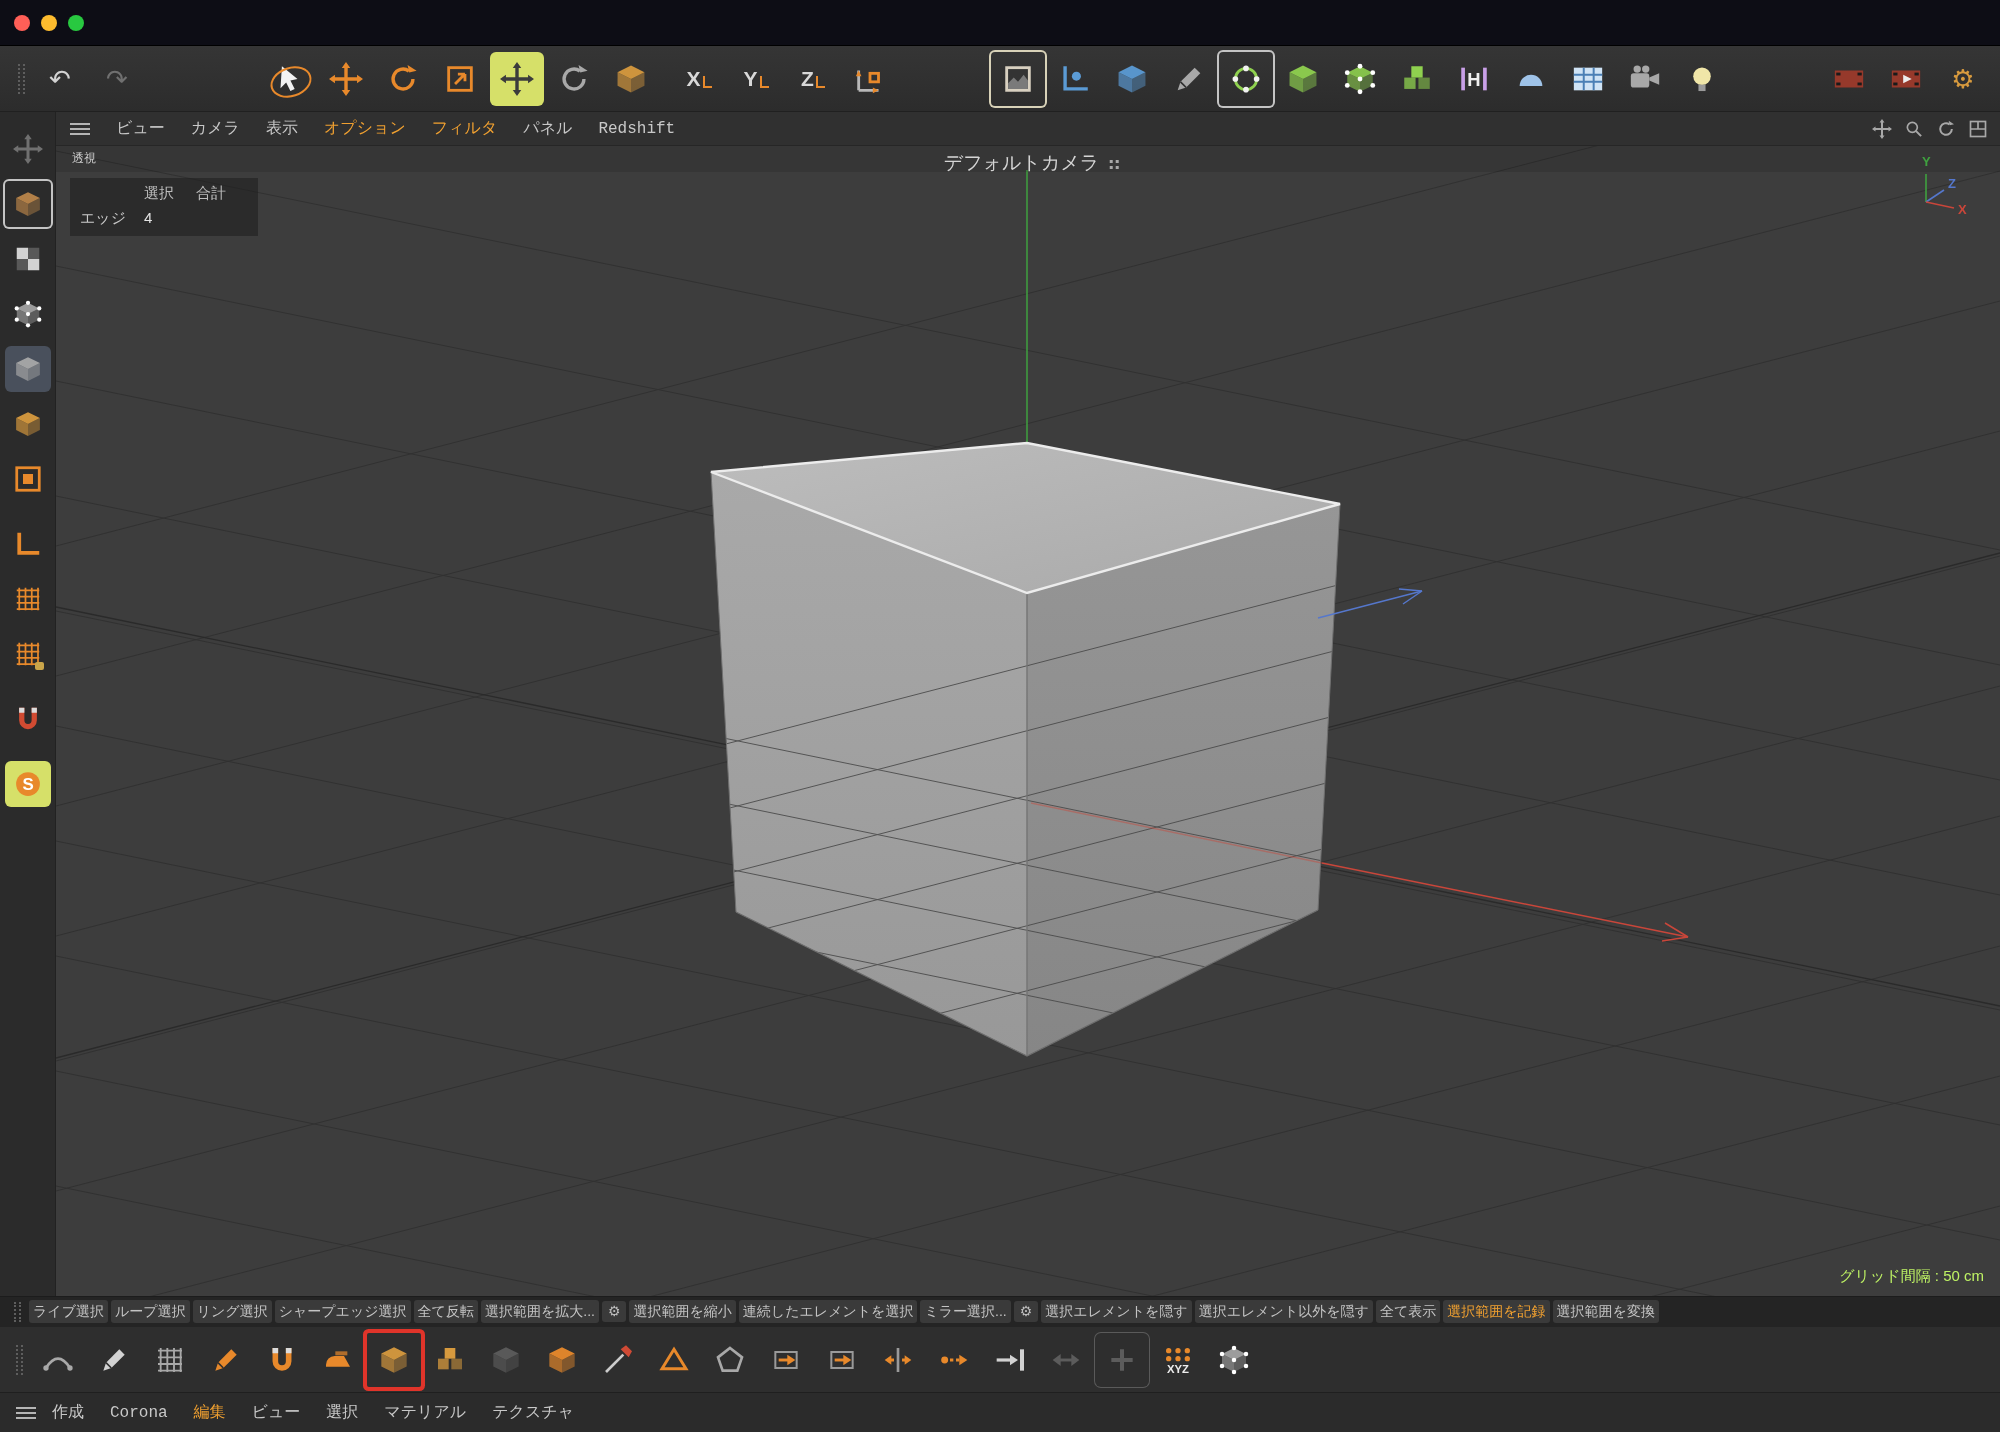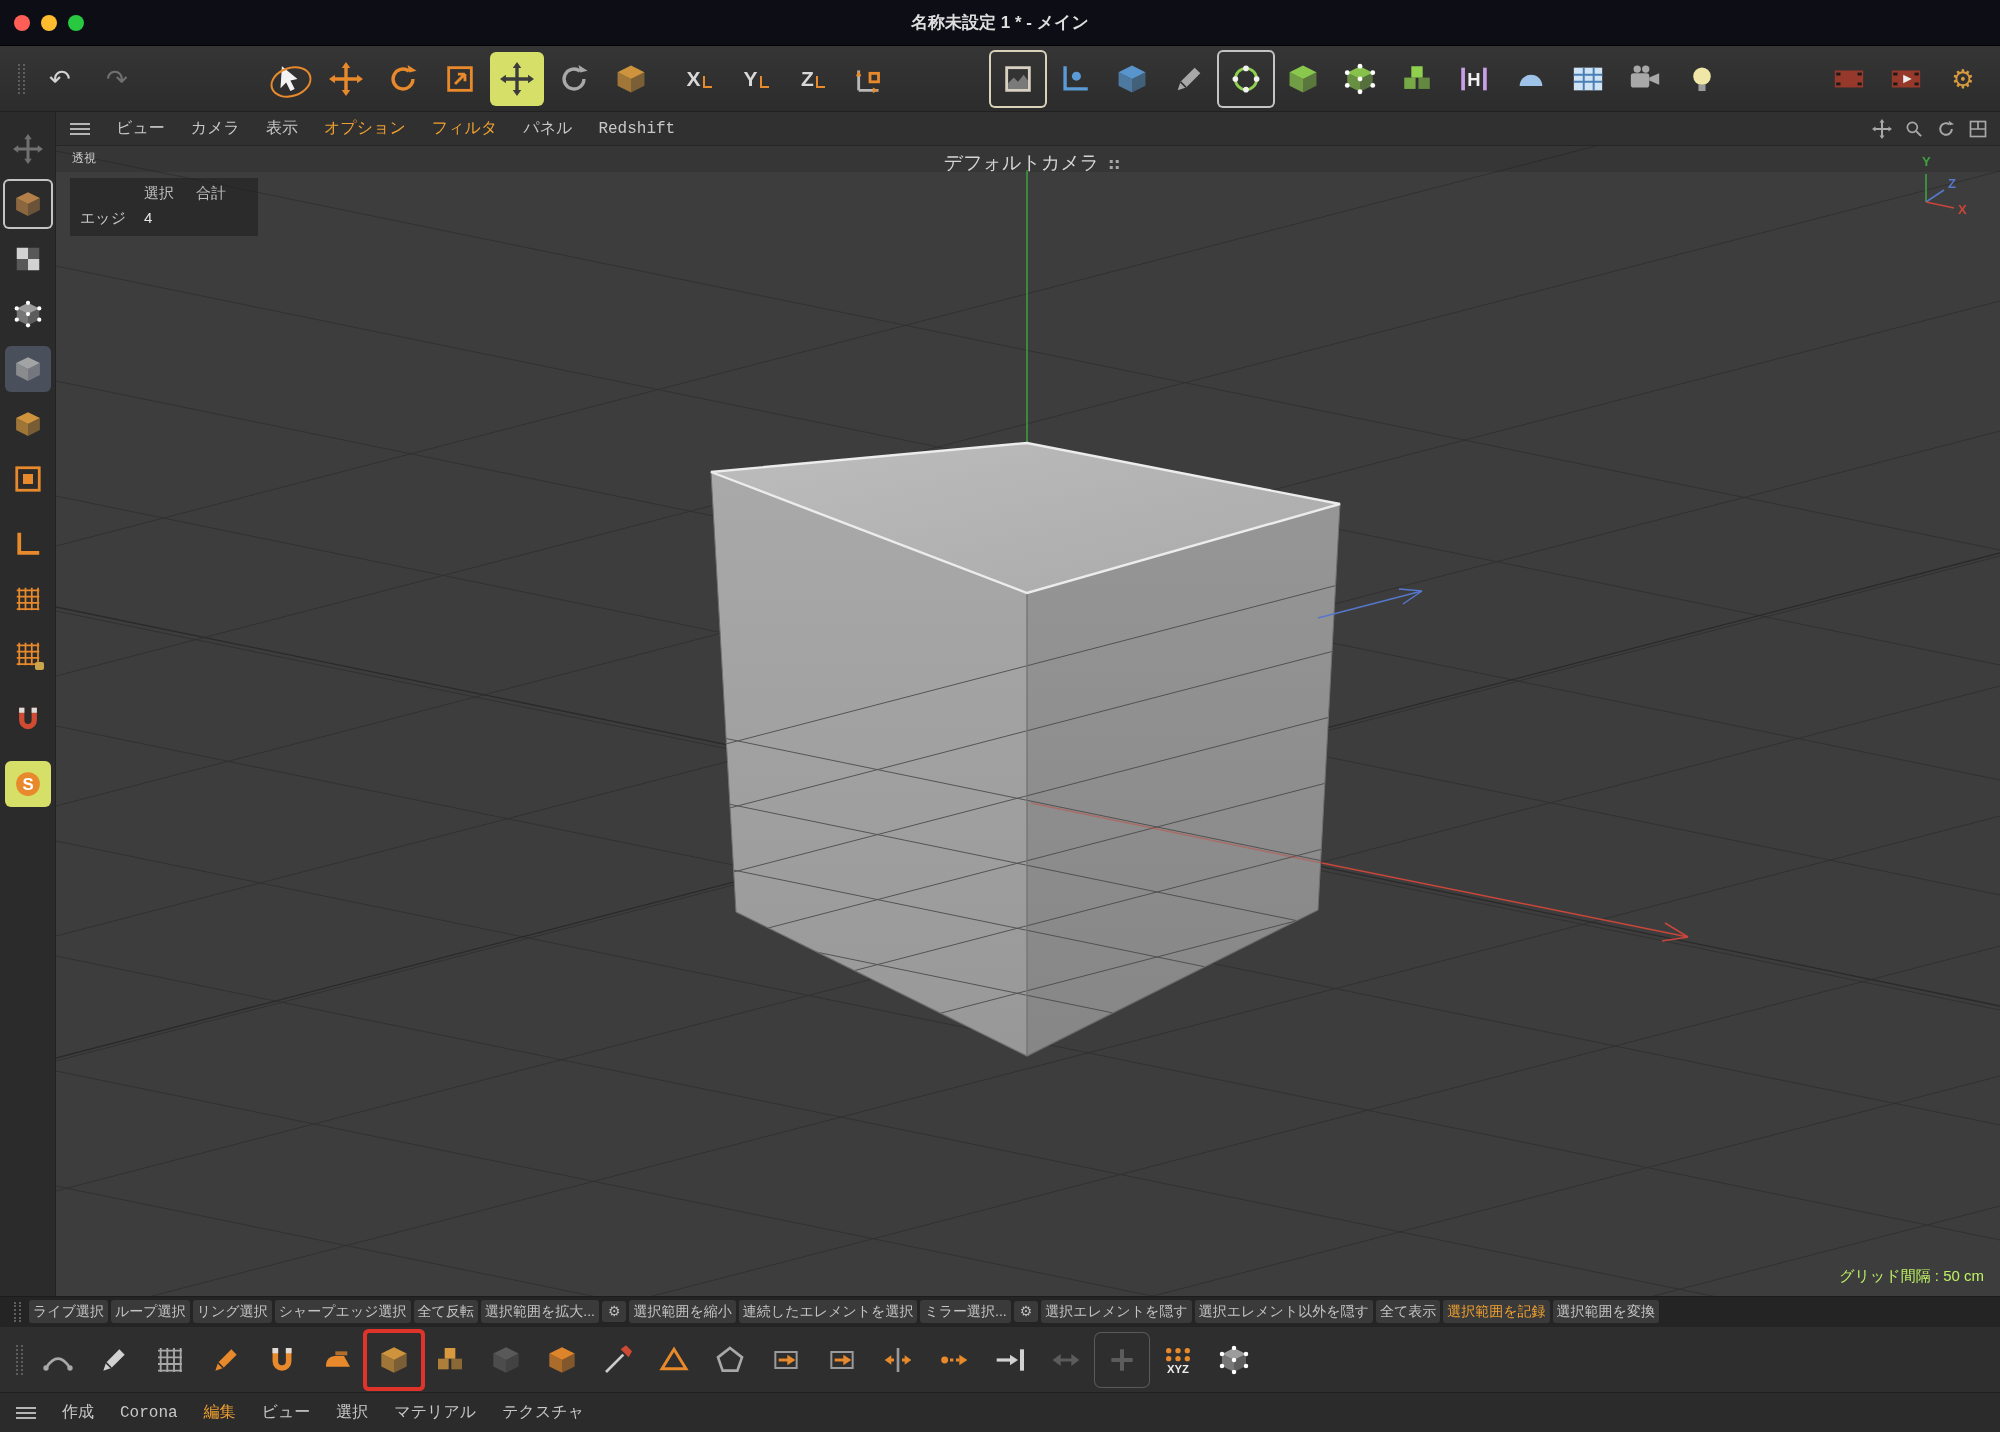--- a/index.html
+++ b/index.html
@@ -72,21 +72,21 @@
 .selbar{height:30px;background:#242424;border-top:1px solid #1c1c1c;display:flex;align-items:center;padding:0 6px}
 .sel-list{display:flex;align-items:center;gap:3px}
 .selbtn{background:#3a3a3a;border:none;color:#c4c4c4;font-size:14px;padding:4px 4px;border-radius:3px;font-family:inherit;line-height:1.1;white-space:nowrap}
 .selbtn.hl{color:var(--text-orange)}
 .selbtn.gear{padding:3px 6px;font-size:14px;color:#bdbdbd}
 
 .toolbar-bottom{height:66px;background:#2e2e2e;border-top:1px solid #242424;display:flex;align-items:center;padding:0 8px}
 .toolbar-bottom .grp{gap:2px}
 .toolbar-bottom .tool svg.ic{width:32px;height:32px}
 
-.menubar-bottom{height:40px;background:#2b2b2b;border-top:1px solid #1f1f1f;display:flex;align-items:center;gap:26px;padding:0 16px}
+.menubar-bottom{height:40px;background:#2b2b2b;border-top:1px solid #1f1f1f;display:flex;align-items:center;gap:16px;padding:0 16px}
 </style>
 </head>
 <body>
 
 <svg width="0" height="0" style="position:absolute" aria-hidden="true">
   <defs>
     <symbol id="sym-cube" viewBox="0 0 24 24">
       <polygon points="12,2.5 21.5,7.2 12,12 2.5,7.2" fill="currentColor" opacity=".95"></polygon>
       <polygon points="2.5,7.2 12,12 12,21.5 2.5,16.8" fill="currentColor" opacity=".68"></polygon>
       <polygon points="21.5,7.2 12,12 12,21.5 21.5,16.8" fill="currentColor" opacity=".45"></polygon>
@@ -284,21 +284,20 @@
     </symbol>
   </defs>
 </svg>
 
 <header class="titlebar">
   <div class="traffic">
     <span class="light red"></span>
     <span class="light yellow"></span>
     <span class="light green"></span>
   </div>
-  <div class="wintitle">名称未設定 1 * - メイン</div>
 </header>
 
 <div class="toolbar-top">
   <span class="handle"></span>
   <div class="grp">
 
       <button class="tool c-light">
 
         <span class="glyph">↶</span>
       </button>

